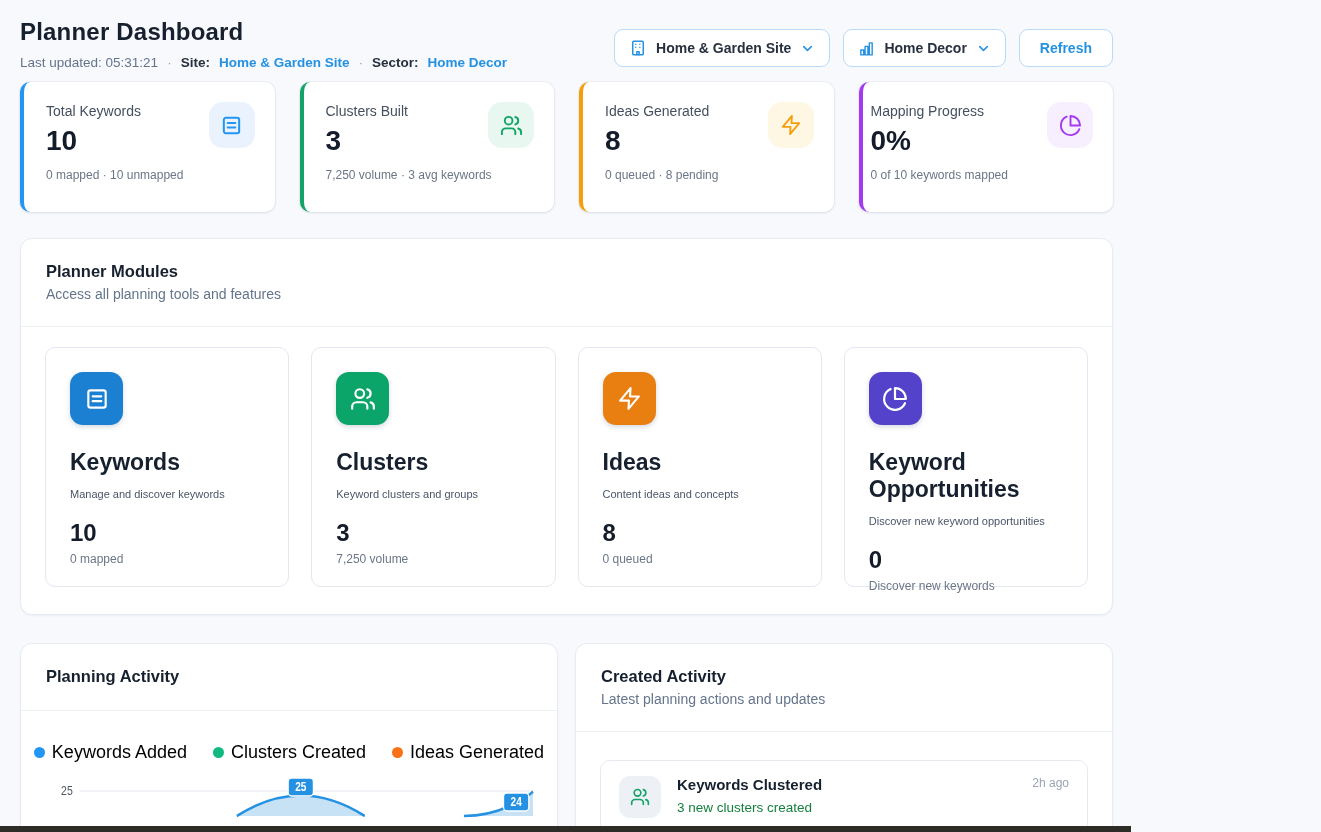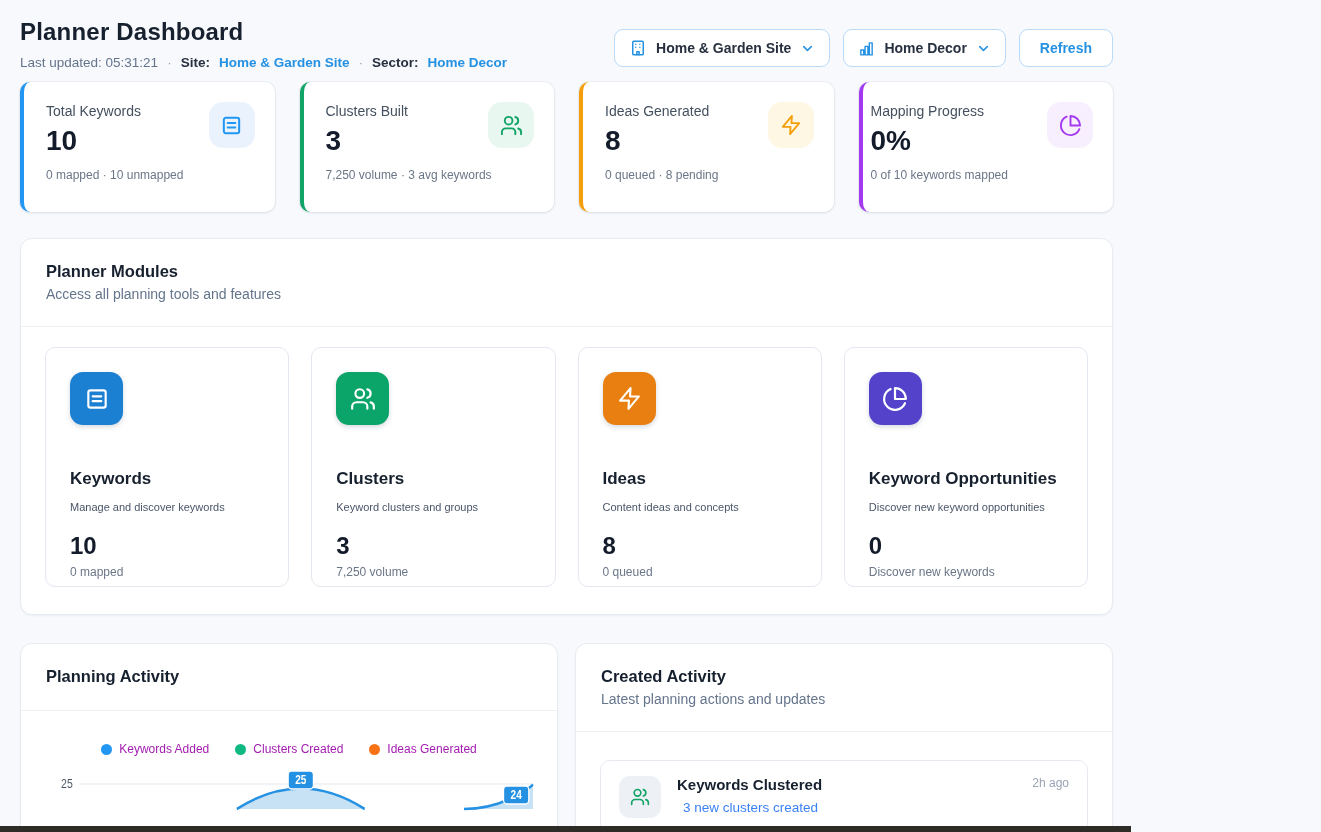--- a/index.html
+++ b/index.html
@@ -59,50 +59,50 @@
   .modules-panel { margin-top:26px; }
   .modules-grid { padding:20px 24px 27px; display:grid; grid-template-columns:repeat(4,1fr); gap:22px; }
   .module-card {
     border:1px solid #e3e8f0; border-radius:10px; padding:24px; height:240px; cursor:pointer; background:#fff;
   }
   .module-icon {
     width:53px; height:53px; border-radius:13px; color:#fff;
     display:flex; align-items:center; justify-content:center;
     box-shadow:0 2px 5px rgba(23,43,77,.18);
   }
-  .module-title { margin-top:44px; font-size:17px; font-weight:800; color:#16202e; }
+  .module-title { margin-top:24px; font-size:23px; font-weight:800; color:#16202e; }
   .module-desc { margin-top:12px; font-size:11px; color:#4a5568; }
   .module-value { margin-top:21px; font-size:24px; font-weight:800; color:#141c2b; line-height:1; }
   .module-caption { margin-top:7px; font-size:12px; color:#6b7687; }
 
   
   .bottom-row { margin-top:28px; display:grid; grid-template-columns:1fr 1fr; gap:17px; }
   .bottom-row .panel { height:260px; }
 
   .legend-row { margin-top:31px; display:flex; justify-content:center; align-items:center; gap:26px; }
   .legend-item { display:flex; align-items:center; gap:7px; }
   .legend-dot { width:11px; height:11px; border-radius:50%; display:inline-block; }
-  .legend-label { font-size:12px; color:#a21caf; }
+  .legend-label { font-size:18px; color:#000000; }
   .chart-wrap { margin-top:11px; padding:0 24px; }
   .chart-wrap svg { display:block; width:100%; height:42px; overflow:visible; }
 
   .activity-list { padding:28px 24px 0; }
   .activity-item {
     border:1px solid #e6eaf0; border-radius:10px; padding:15px 18px;
     display:flex; gap:16px; background:#fff;
   }
   .activity-icon {
     width:42px; height:42px; border-radius:11px; background:#edf1f6; flex:0 0 42px;
     display:flex; align-items:center; justify-content:center; color:#12a467;
   }
   .activity-body { flex:1; }
   .activity-top { display:flex; justify-content:space-between; align-items:flex-start; }
   .activity-title { font-size:15px; font-weight:800; color:#16202e; }
   .activity-time { font-size:12px; color:#98a3b3;margin-left:40px; }
-  .activity-desc { margin-top:7px; font-size:13.5px; color:#3b82f6;margin-left:6px; }
+  .activity-desc { margin-top:7px; font-size:13.5px; color:#15803d; }
 
   .bottom-strip { position:absolute; left:0; right:0; bottom:0; height:6px; z-index:60; }
 </style>
 </head>
 <body>
 
 <div class="page">
 
   <div class="header-row">
     <div>

